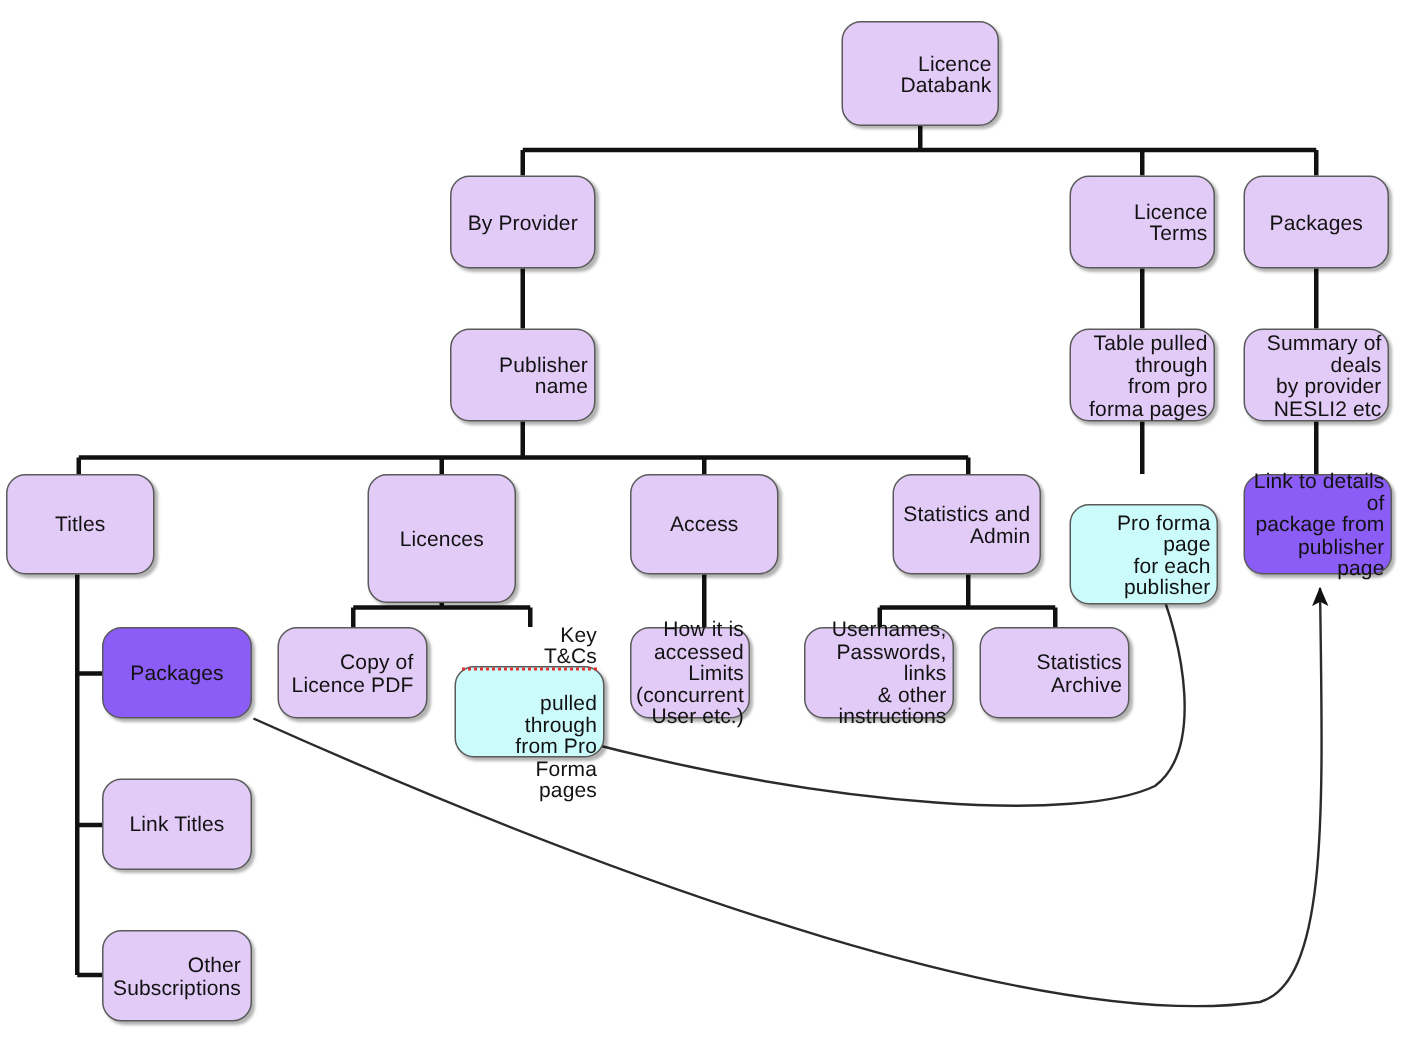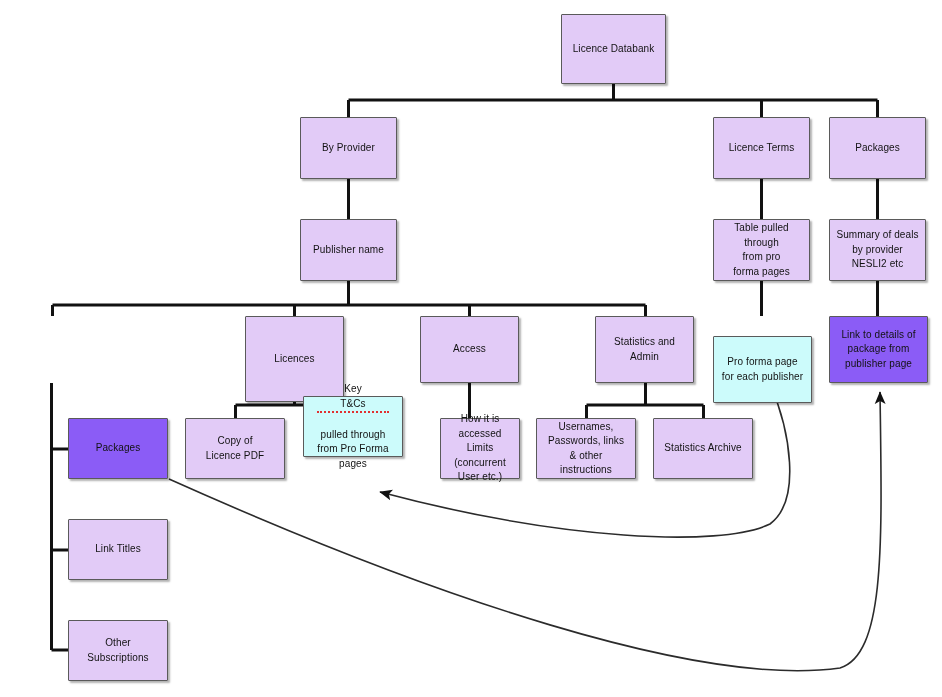--- a/index.html
+++ b/index.html
@@ -23,26 +23,26 @@
     left: 0;
     top: 0;
     width: 942px;
     height: 697px;
     pointer-events: none;
   }
   .node {
     position: absolute;
     box-sizing: border-box;
     border: 1px solid #5a5a5a;
-    border-radius: 1px;
+    border-radius: 13px;
     display: flex;
     align-items: center;
     justify-content: center;
-    text-align: center;
-    font-size: 10px;
+    text-align: right;
+    font-size: 14px;
     line-height: 14.5px;
     color: #121212;
     letter-spacing: 0.1px;
     box-shadow: 2px 2px 2px rgba(0,0,0,0.30);
     padding: 2px 4px;
     z-index: 3;
   }
   .node span {
     display: block;
     white-space: pre-line;
@@ -146,20 +146,23 @@
   <div class="node fill-purple" style="left:300px; top:219px; width:97px; height:62px;">
     <span>Publisher name</span>
   </div>
 
   <div class="node fill-purple" style="left:829px; top:219px; width:97px; height:62px;">
     <span>Summary of deals
 by provider
 NESLI2 etc</span>
   </div>
 
+  <div class="node fill-purple" style="left:4px; top:316px; width:99px; height:67px;">
+    <span>Titles</span>
+  </div>
 
   <div class="node fill-purple" style="left:245px; top:316px; width:99px; height:86px;">
     <span>Licences</span>
   </div>
 
   <div class="node fill-purple" style="left:420px; top:316px; width:99px; height:67px;">
     <span>Access</span>
   </div>
 
   <div class="node fill-purple" style="left:595px; top:316px; width:99px; height:67px;">
@@ -180,28 +183,28 @@
 
   <div class="node fill-yellow" style="left:68px; top:418px; width:100px; height:61px;">
     <span>Packages</span>
   </div>
 
   <div class="node fill-purple" style="left:185px; top:418px; width:100px; height:61px;">
     <span>Copy of
 Licence PDF</span>
   </div>
 
-  <div class="node fill-cyan" style="left:303px; top:396px; width:100px; height:61px;">
+  <div class="node fill-cyan" style="left:303px; top:444px; width:100px; height:61px;">
     <span>Key <span class="spell">T&amp;Cs</span>
 pulled through
 from Pro Forma
 pages</span>
   </div>
 
-  <div class="node fill-purple" style="left:420px; top:418px; width:80px; height:61px;margin-left:20px;">
+  <div class="node fill-purple" style="left:420px; top:418px; width:80px; height:61px;">
     <span>How it is accessed
 Limits (concurrent
 User etc.)</span>
   </div>
 
   <div class="node fill-purple" style="left:536px; top:418px; width:100px; height:61px;">
     <span>Usernames,
 Passwords, links
 &amp; other
 instructions</span>

